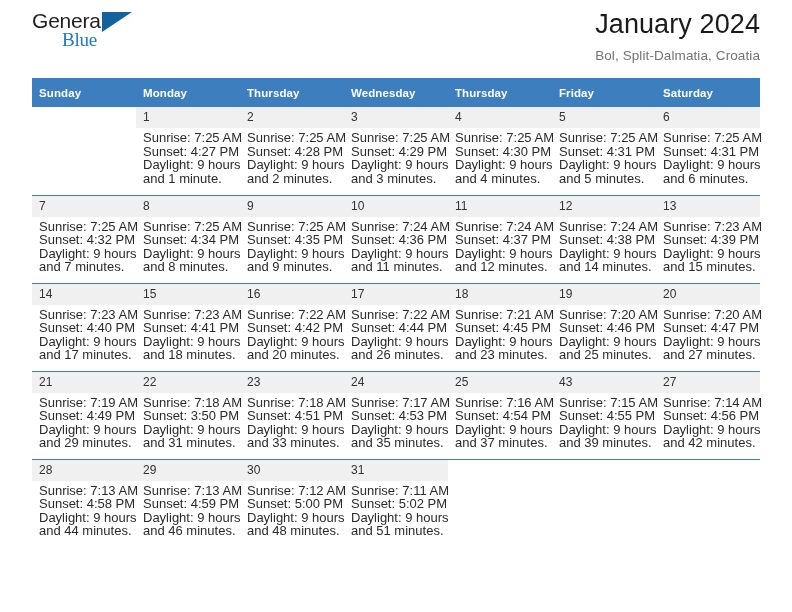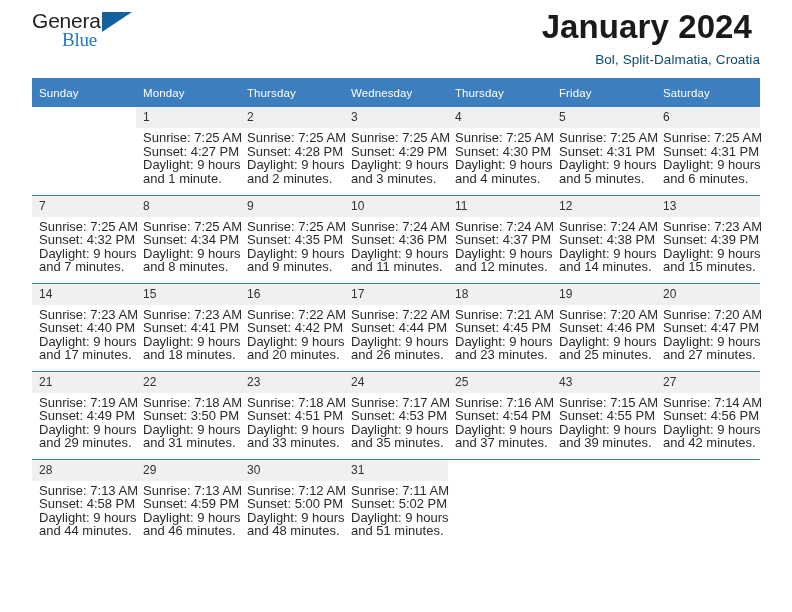--- a/index.html
+++ b/index.html
@@ -62,46 +62,46 @@
     width: 0;
     height: 0;
     border-left: 30px solid #15619e;
     border-bottom: 20px solid transparent;
   }
   .titles {
     text-align: right;
     padding-top: 0px;
   }
   .cal-title {
-    font-size: 33px;
+    font-size: 27px;
     color: #1a1a1a;
     line-height: 32px;
-    font-weight: bold;
-    margin: 8px;
+    font-weight: normal;
+    margin: 0;
     letter-spacing: 0.1px;
   }
   .cal-subtitle {
     font-size: 13.5px;
-    color: #0c4a6e;
+    color: #737373;
     line-height: 18px;
     margin: 7px 0 0 0;
     letter-spacing: 0.1px;
   }
 
   
   .calendar {
     width: 728px;
     margin-top: 6px;
     border-collapse: collapse;
     table-layout: fixed;
   }
   .calendar th {
     background: #3d7ebf;
     color: #ffffff;
-    font-weight: normal;
+    font-weight: bold;
     font-size: 11.5px;
     text-align: left;
     padding: 5px 0 5px 7px;
     height: 19px;
     letter-spacing: 0.1px;
   }
   .calendar td {
     vertical-align: top;
     padding: 0;
     border-top: 1px solid #3d7ebf;

